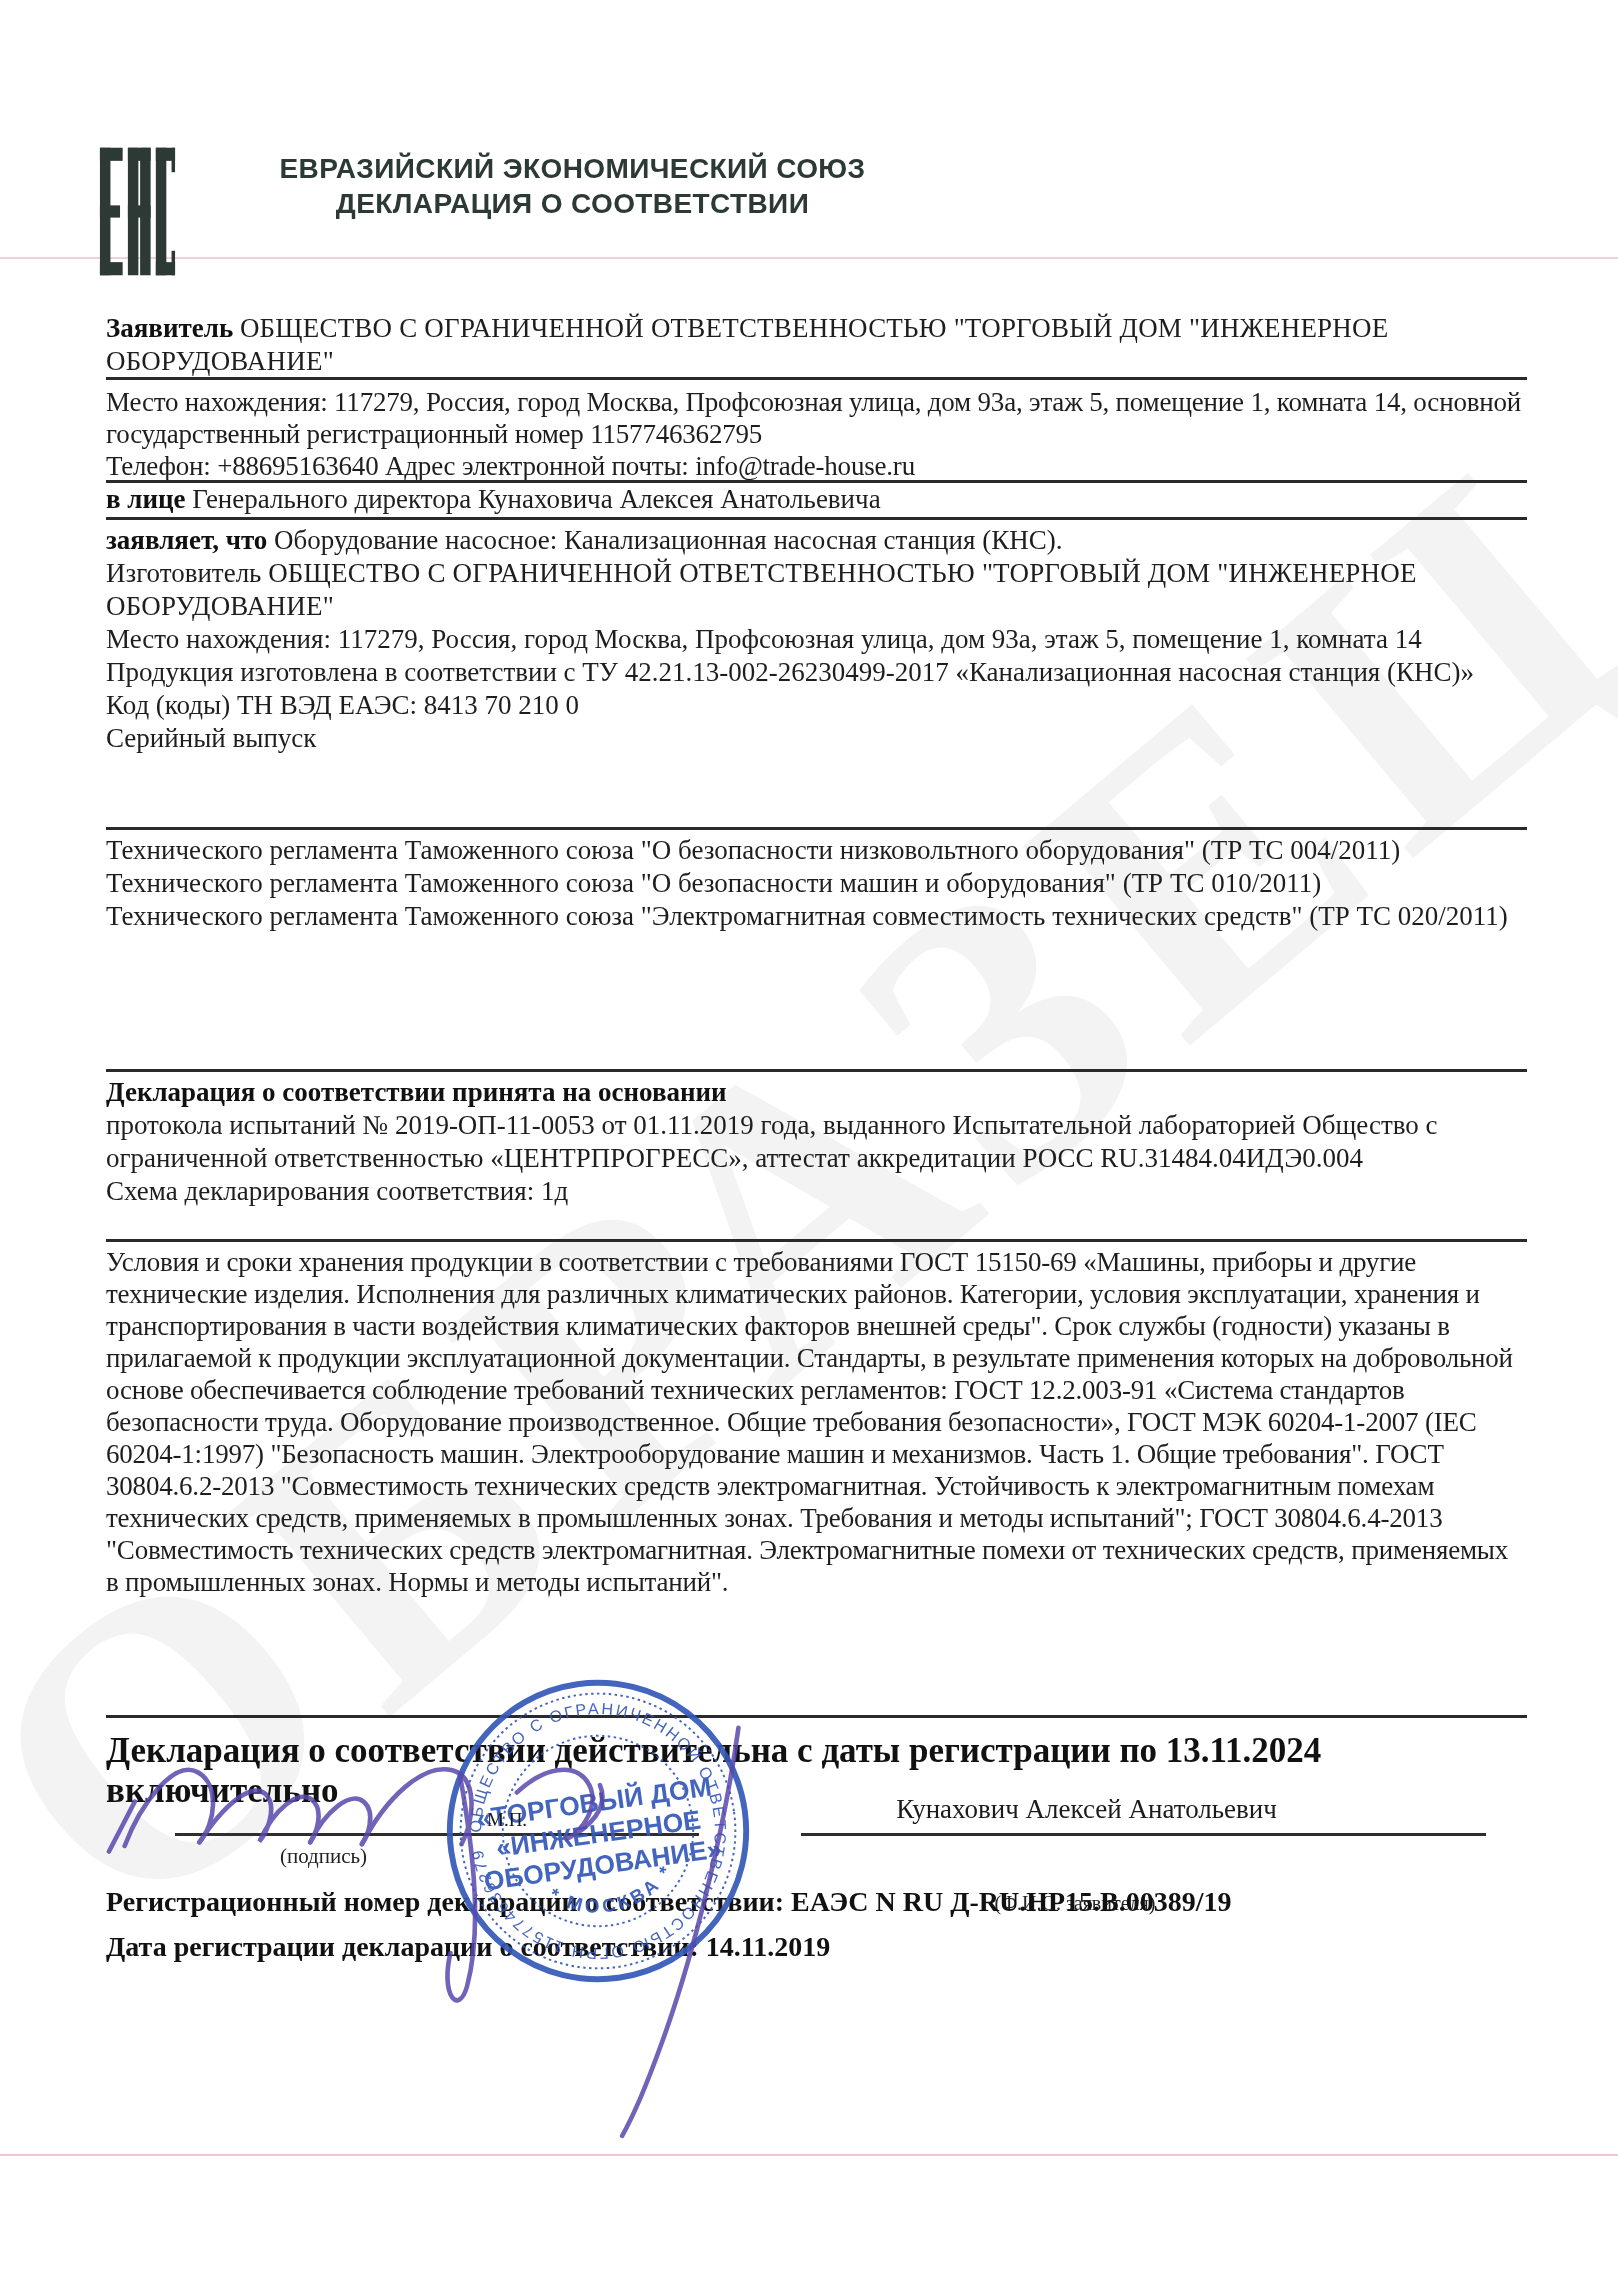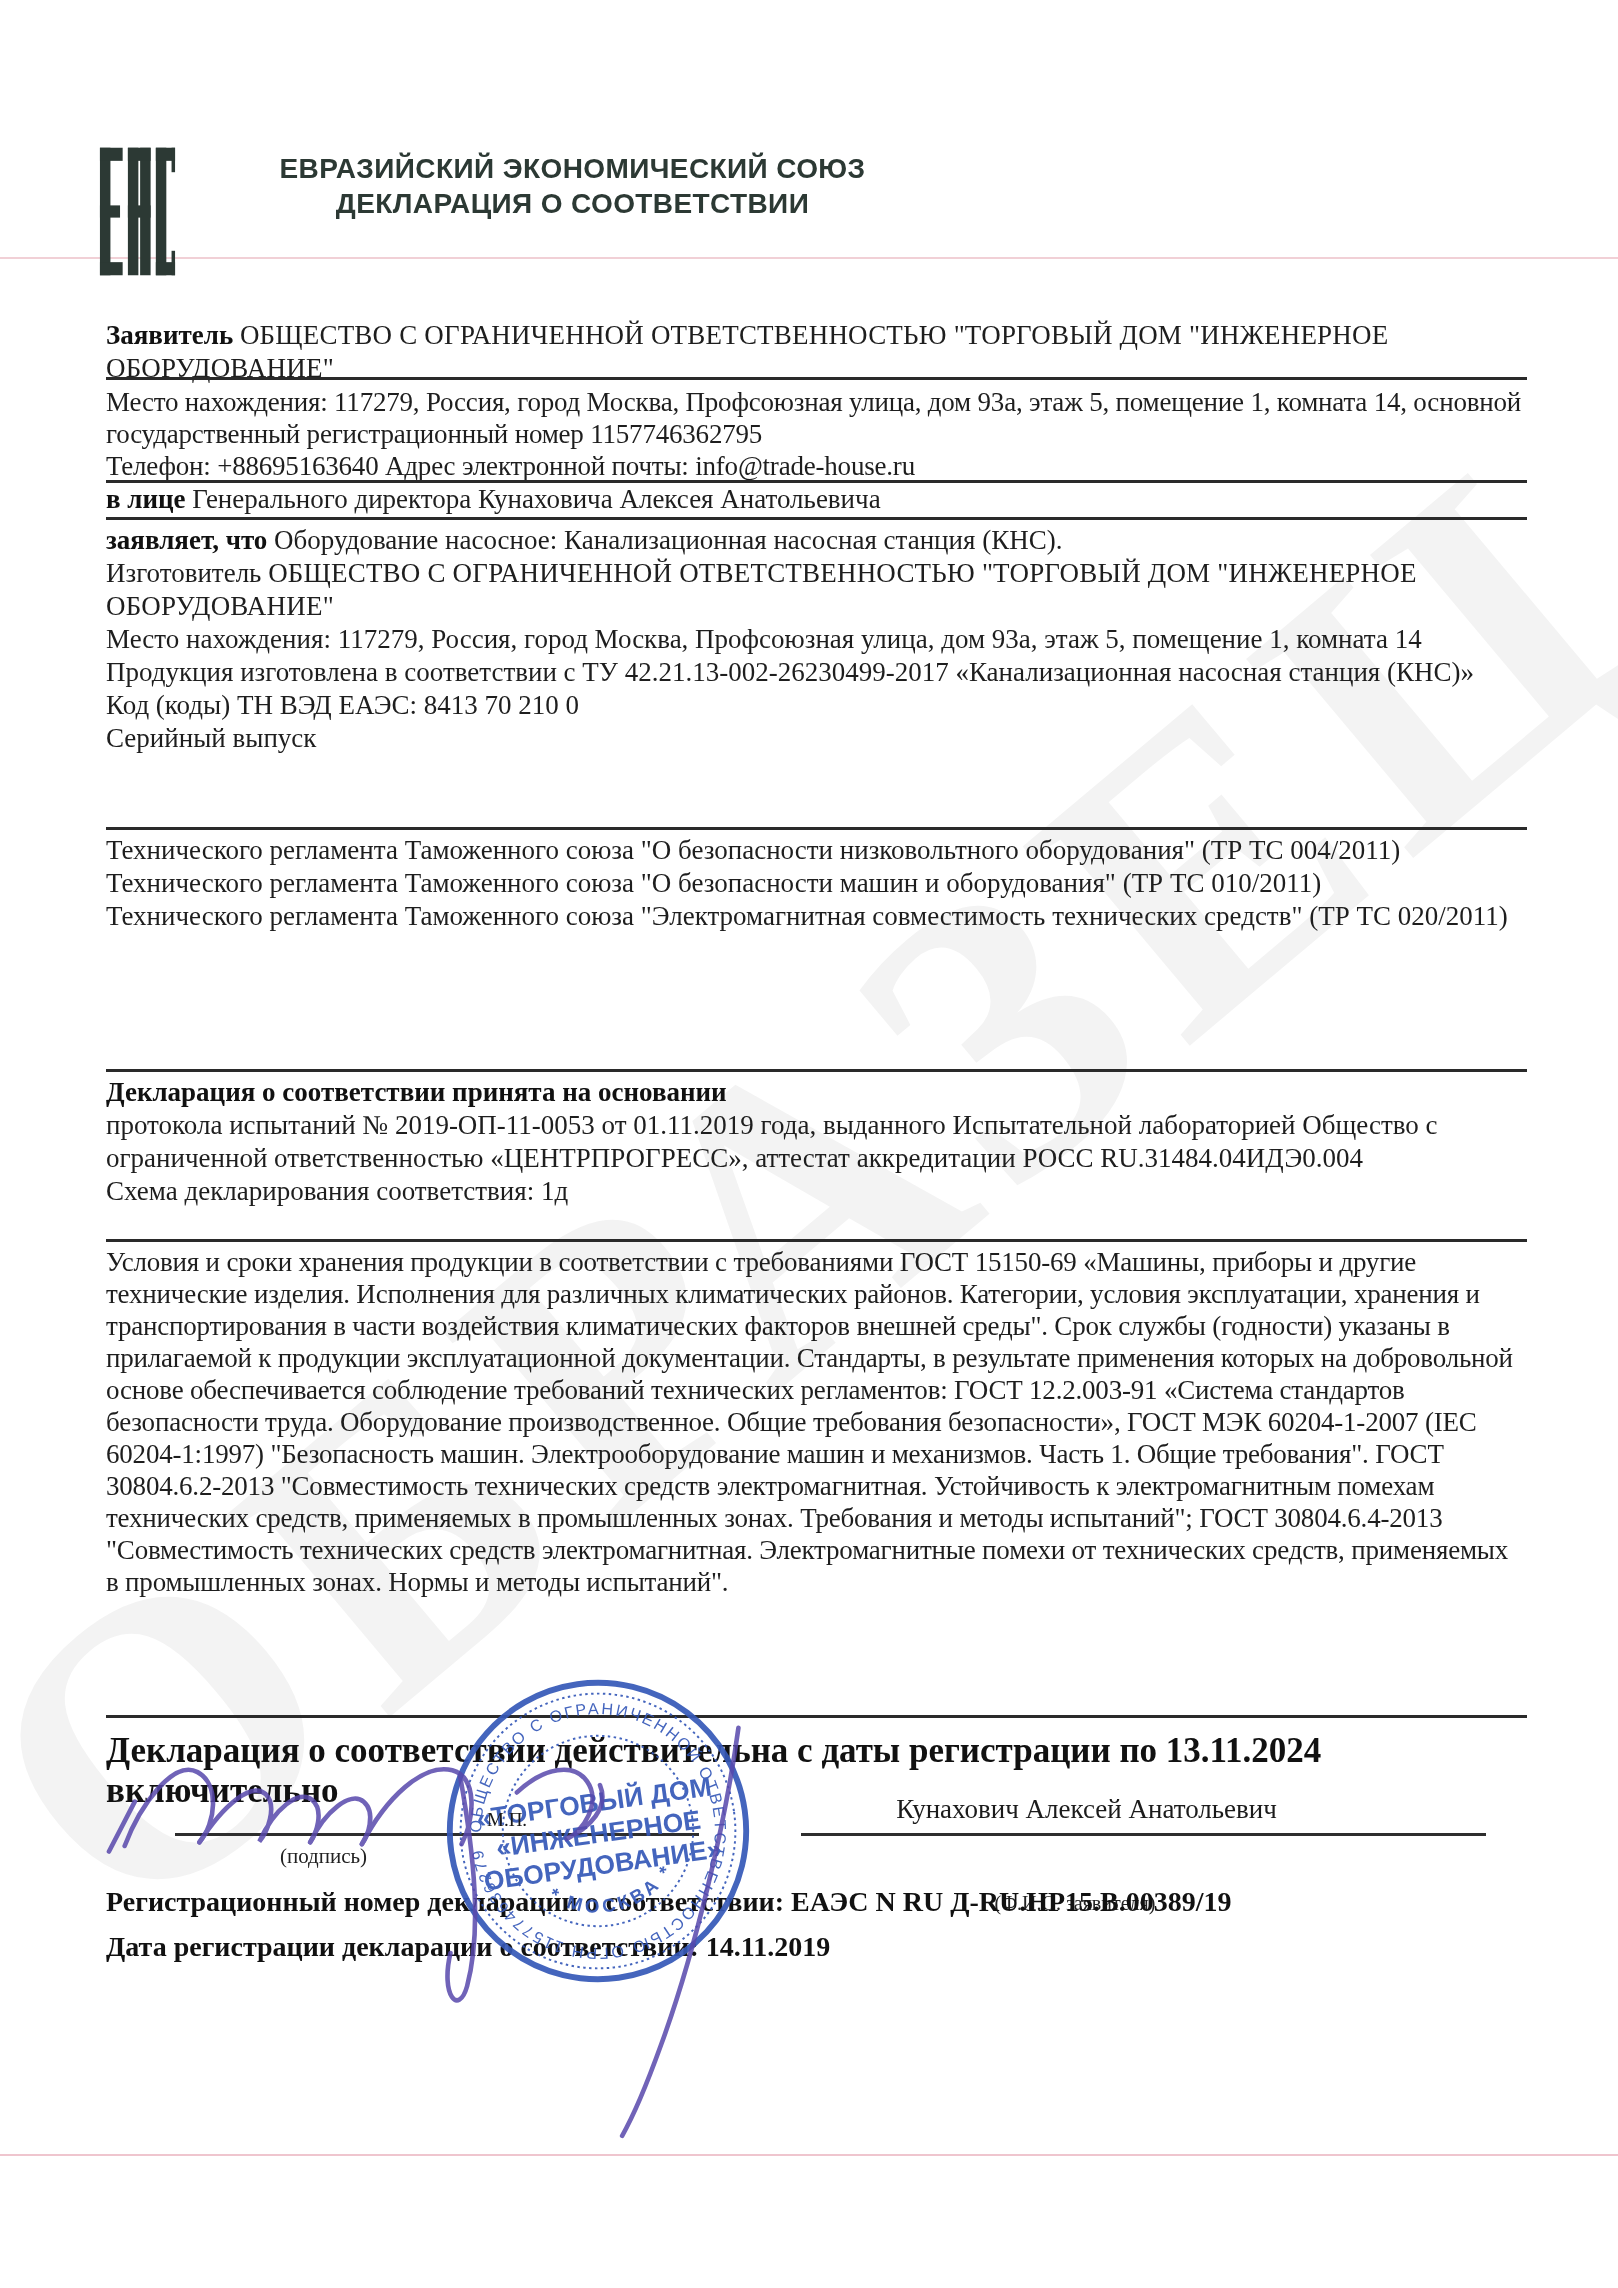--- a/index.html
+++ b/index.html
@@ -67,21 +67,21 @@
       <rect x="84" y="2" width="4" height="28"></rect>
       <rect x="84" y="120" width="4" height="28"></rect>
     </g>
   </svg>
 
   <div class="doc-title">
     <div>ЕВРАЗИЙСКИЙ ЭКОНОМИЧЕСКИЙ СОЮЗ</div>
     <div>ДЕКЛАРАЦИЯ О СООТВЕТСТВИИ</div>
   </div>
 
-  <div class="sec" style="top:312px;margin-top:7px;">
+  <div class="sec" style="top:312px;">
     <p><span class="b">Заявитель</span>
        <span class="caps">ОБЩЕСТВО С ОГРАНИЧЕННОЙ ОТВЕТСТВЕННОСТЬЮ "ТОРГОВЫЙ ДОМ "ИНЖЕНЕРНОЕ ОБОРУДОВАНИЕ"</span></p>
   </div>
   <div class="rule" style="top:377px;"></div>
 
   <div class="sec tight" style="top:386px;">
     <p>Место нахождения: 117279, Россия, город Москва, Профсоюзная улица, дом 93а, этаж 5, помещение 1, комната 14, основной государственный регистрационный номер 1157746362795</p>
     <p>Телефон: +88695163640 Адрес электронной почты: info@trade-house.ru</p>
   </div>
   <div class="rule" style="top:480px;"></div>

